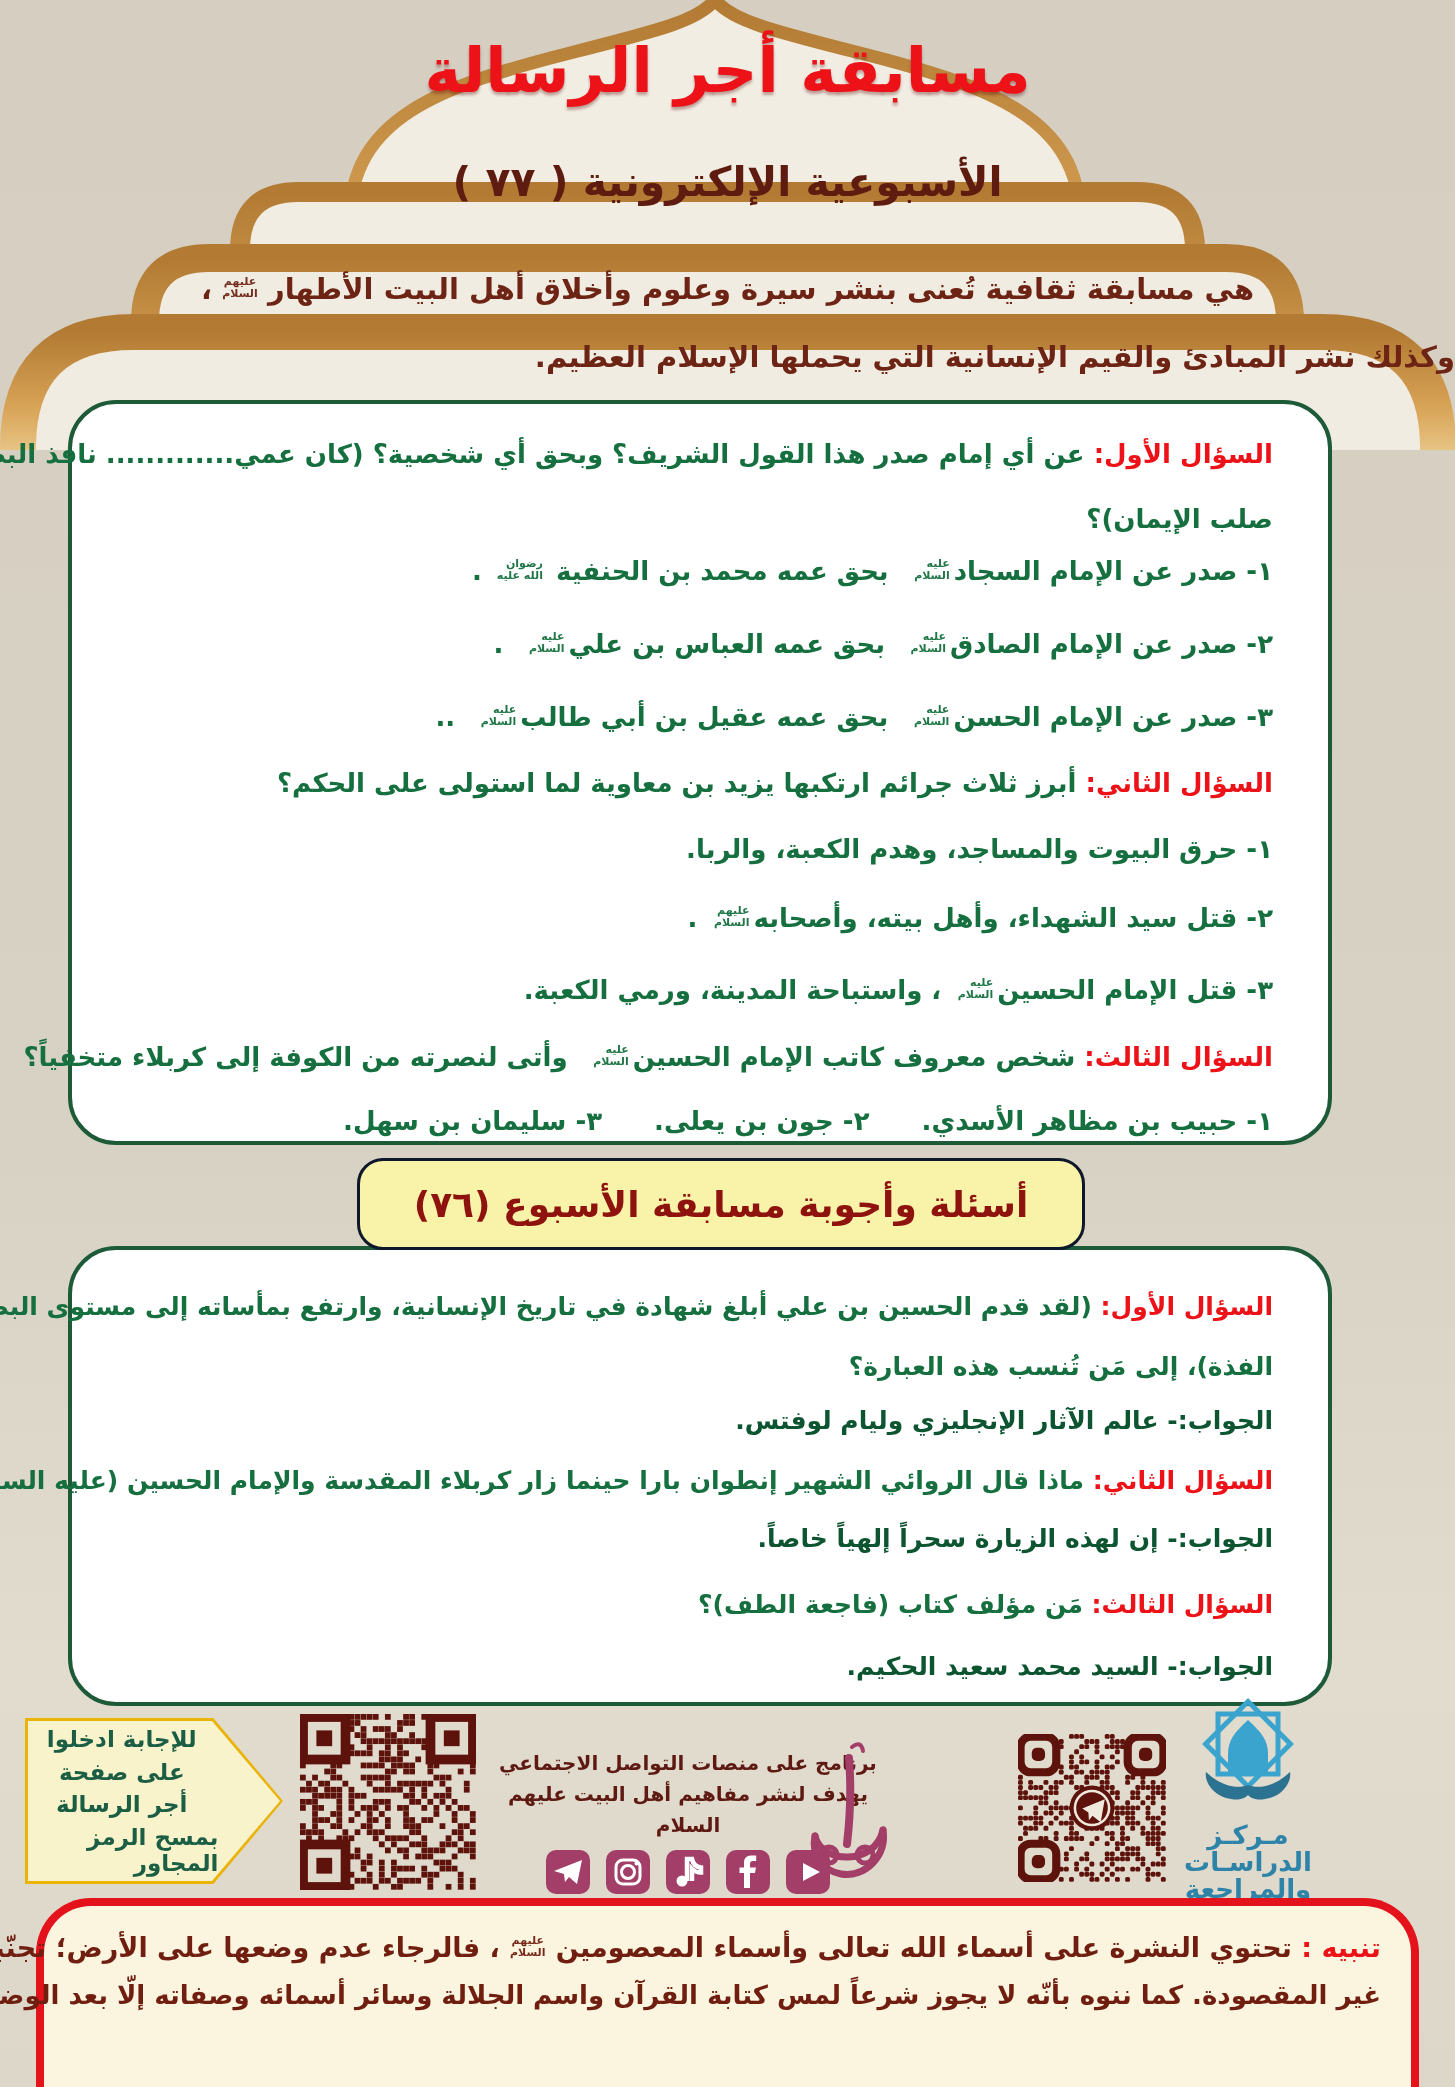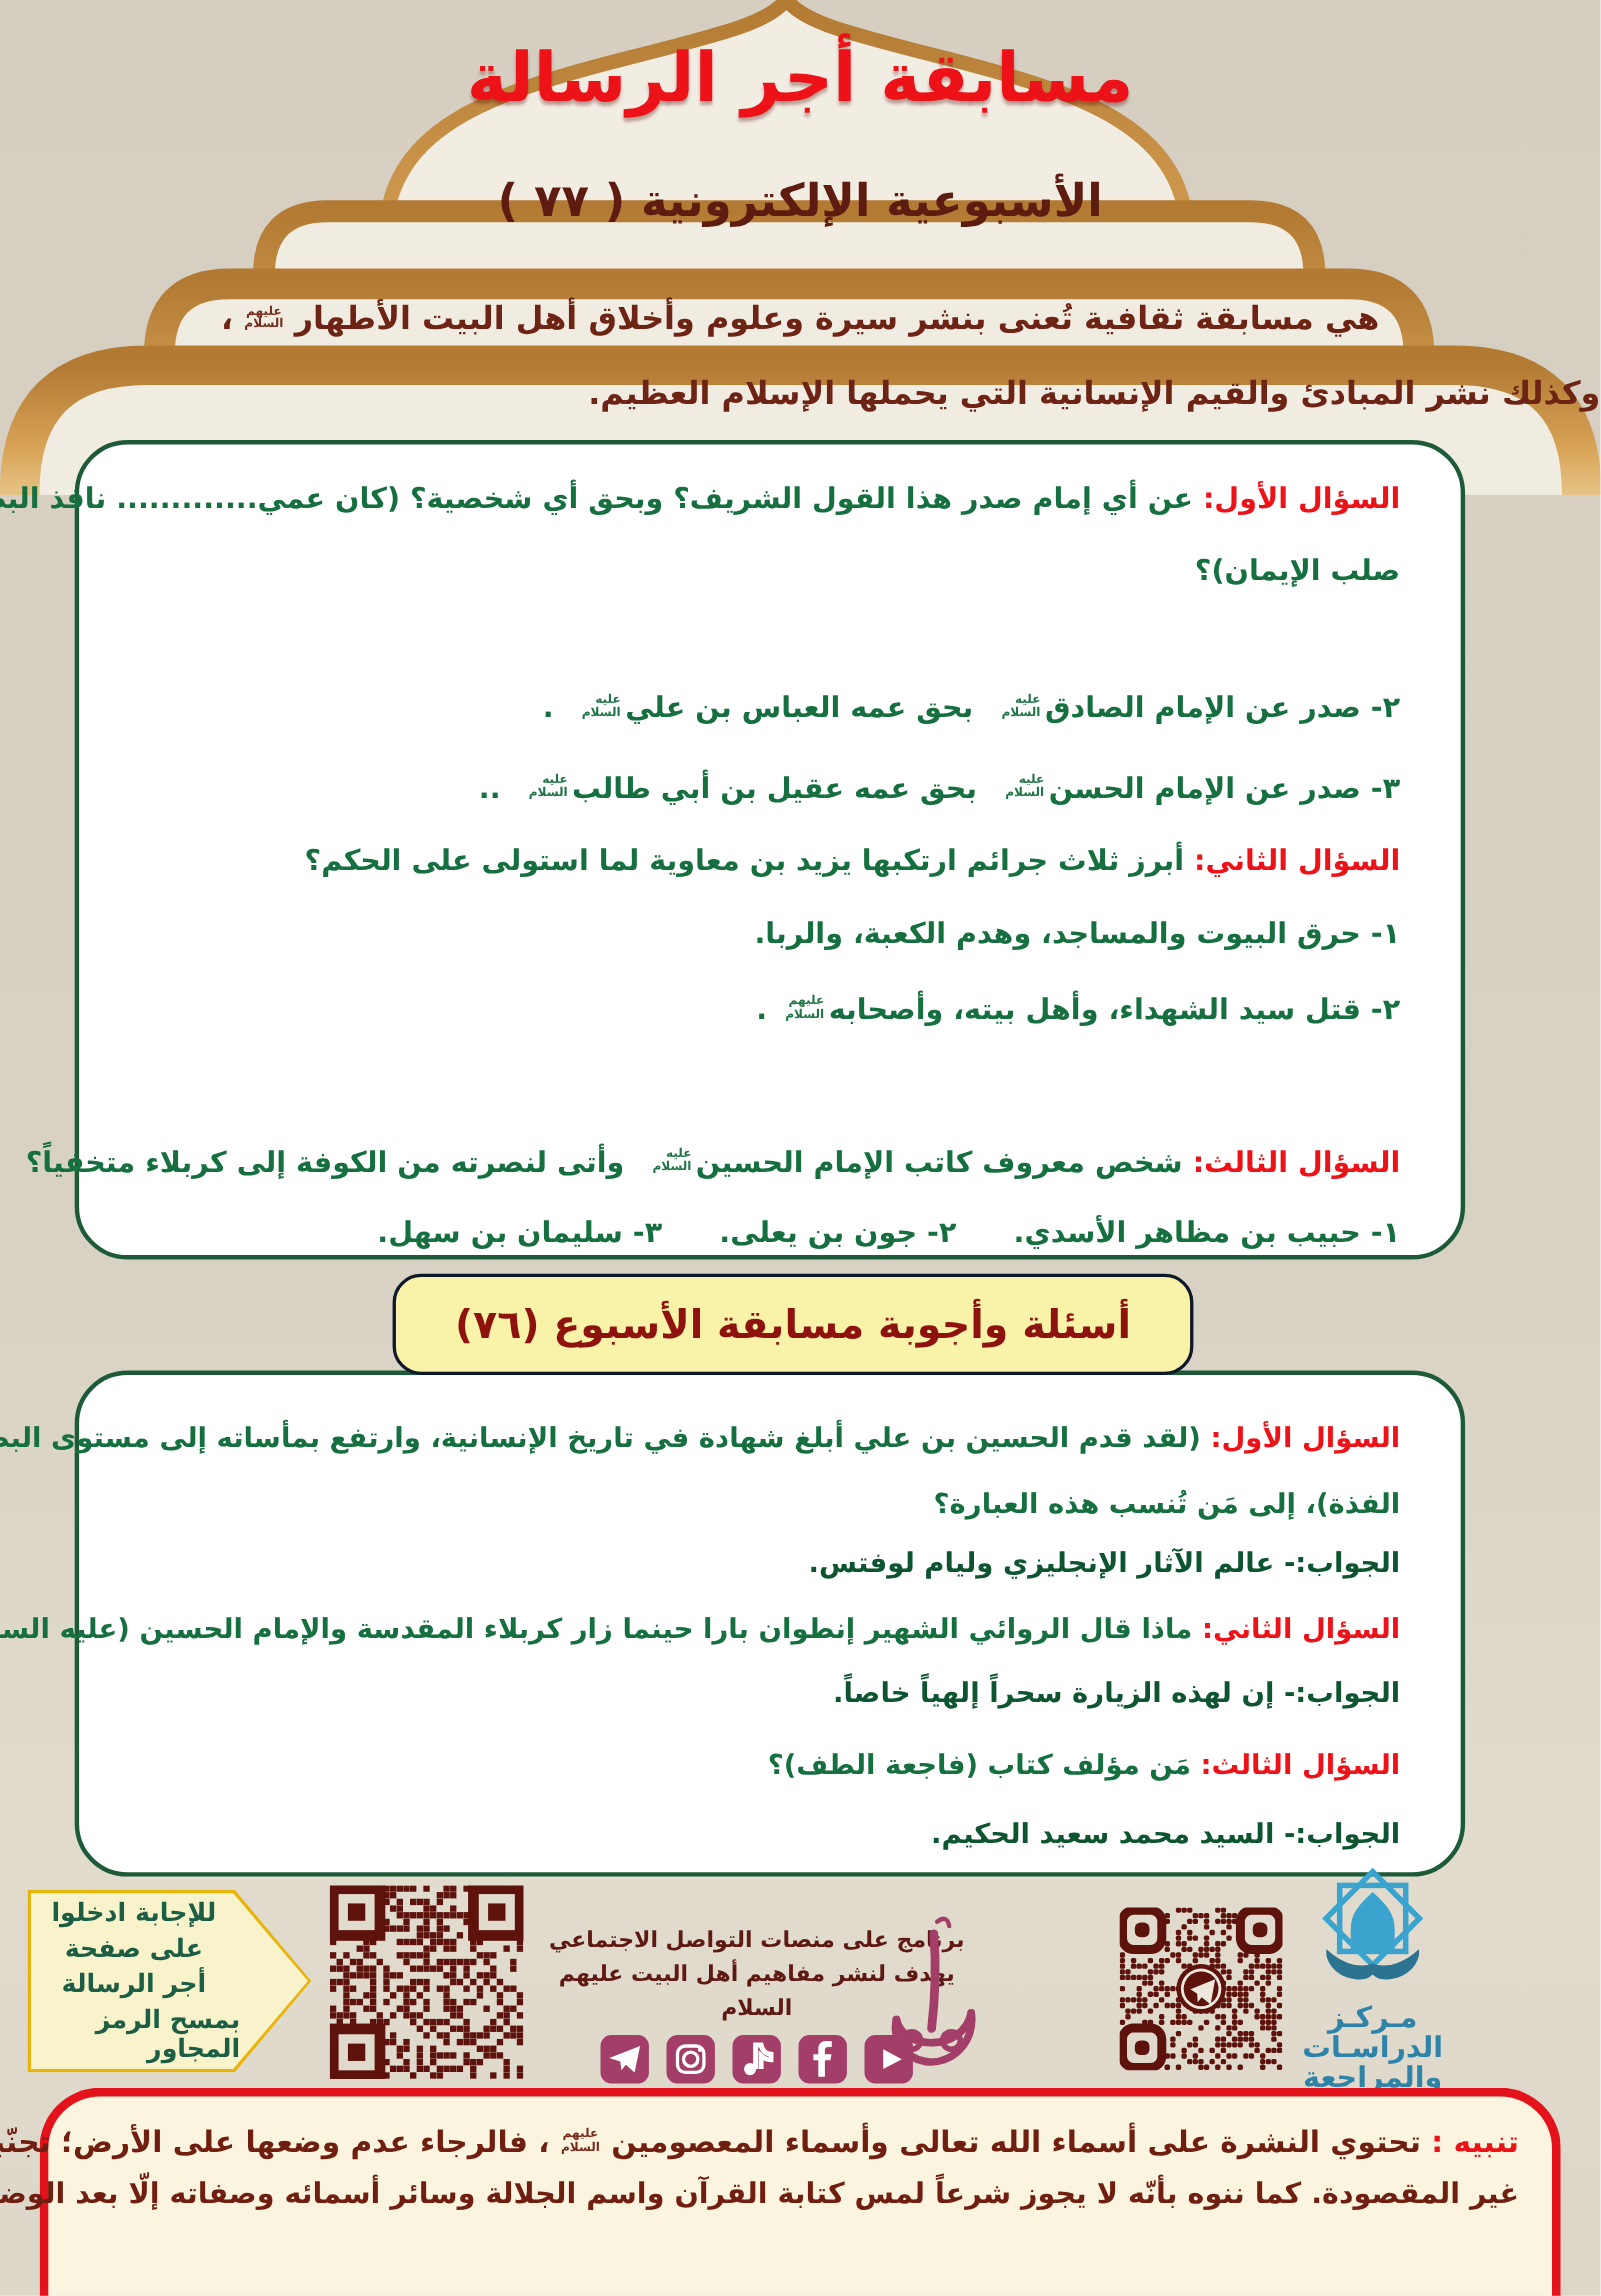--- a/index.html
+++ b/index.html
@@ -80,25 +80,27 @@
 </svg>
 
 <div class="hdr-text title">مسابقة أجر الرسالة</div>
 <div class="hdr-text subtitle">الأسبوعية الإلكترونية ( ٧٧ )</div>
 <div class="hdr-text intro intro1"><span class="seg ">هي مسابقة ثقافية تُعنى بنشر سيرة وعلوم وأخلاق أهل البيت الأطهار</span><span class="seg hon">عليهم السلام</span><span class="seg ">،</span></div>
 <div class="hdr-text intro intro2"><span class="seg ">وكذلك نشر المبادئ والقيم الإنسانية التي يحملها الإسلام العظيم.</span></div>
 
 <div class="qbox box77">
   <div class="line" style="top:35px"><span class="seg red">السؤال الأول: </span><span class="seg ">عن أي إمام صدر هذا القول الشريف؟ وبحق أي شخصية؟ (كان عمي............. نافذ البصيرة،</span></div>
   <div class="line" style="top:100px"><span class="seg ">صلب الإيمان)؟</span></div>
+  <div class="line" style="top:152px"><span class="seg ">١- صدر عن الإمام السجاد</span><span class="seg hon">عليه السلام</span><span class="seg "> بحق عمه محمد بن الحنفية </span><span class="seg hon">رضوان الله عليه</span><span class="seg "> .</span></div>
   <div class="line" style="top:225px"><span class="seg ">٢- صدر عن الإمام الصادق</span><span class="seg hon">عليه السلام</span><span class="seg "> بحق عمه العباس بن علي</span><span class="seg hon">عليه السلام</span><span class="seg "> .</span></div>
   <div class="line" style="top:298px"><span class="seg ">٣- صدر عن الإمام الحسن</span><span class="seg hon">عليه السلام</span><span class="seg "> بحق عمه عقيل بن أبي طالب</span><span class="seg hon">عليه السلام</span><span class="seg "> ..</span></div>
   <div class="line" style="top:364px"><span class="seg red">السؤال الثاني: </span><span class="seg ">أبرز ثلاث جرائم ارتكبها يزيد بن معاوية لما استولى على الحكم؟</span></div>
   <div class="line" style="top:430px"><span class="seg ">١- حرق البيوت والمساجد، وهدم الكعبة، والربا.</span></div>
   <div class="line" style="top:499px"><span class="seg ">٢- قتل سيد الشهداء، وأهل بيته، وأصحابه</span><span class="seg hon">عليهم السلام</span><span class="seg ">.</span></div>
+  <div class="line" style="top:571px"><span class="seg ">٣- قتل الإمام الحسين</span><span class="seg hon">عليه السلام</span><span class="seg ">، واستباحة المدينة، ورمي الكعبة.</span></div>
   <div class="line" style="top:638px"><span class="seg red">السؤال الثالث: </span><span class="seg ">شخص معروف كاتب الإمام الحسين</span><span class="seg hon">عليه السلام</span><span class="seg "> وأتى لنصرته من الكوفة إلى كربلاء متخفياً؟</span></div>
   <div class="optrow" style="top:702px">
     <span>١- حبيب بن مظاهر الأسدي.</span>
     <span>٢- جون بن يعلى.</span>
     <span>٣- سليمان بن سهل.</span>
   </div>
 </div>
 
 <div class="banner">
   <span>أسئلة وأجوبة مسابقة الأسبوع (٧٦)</span>

